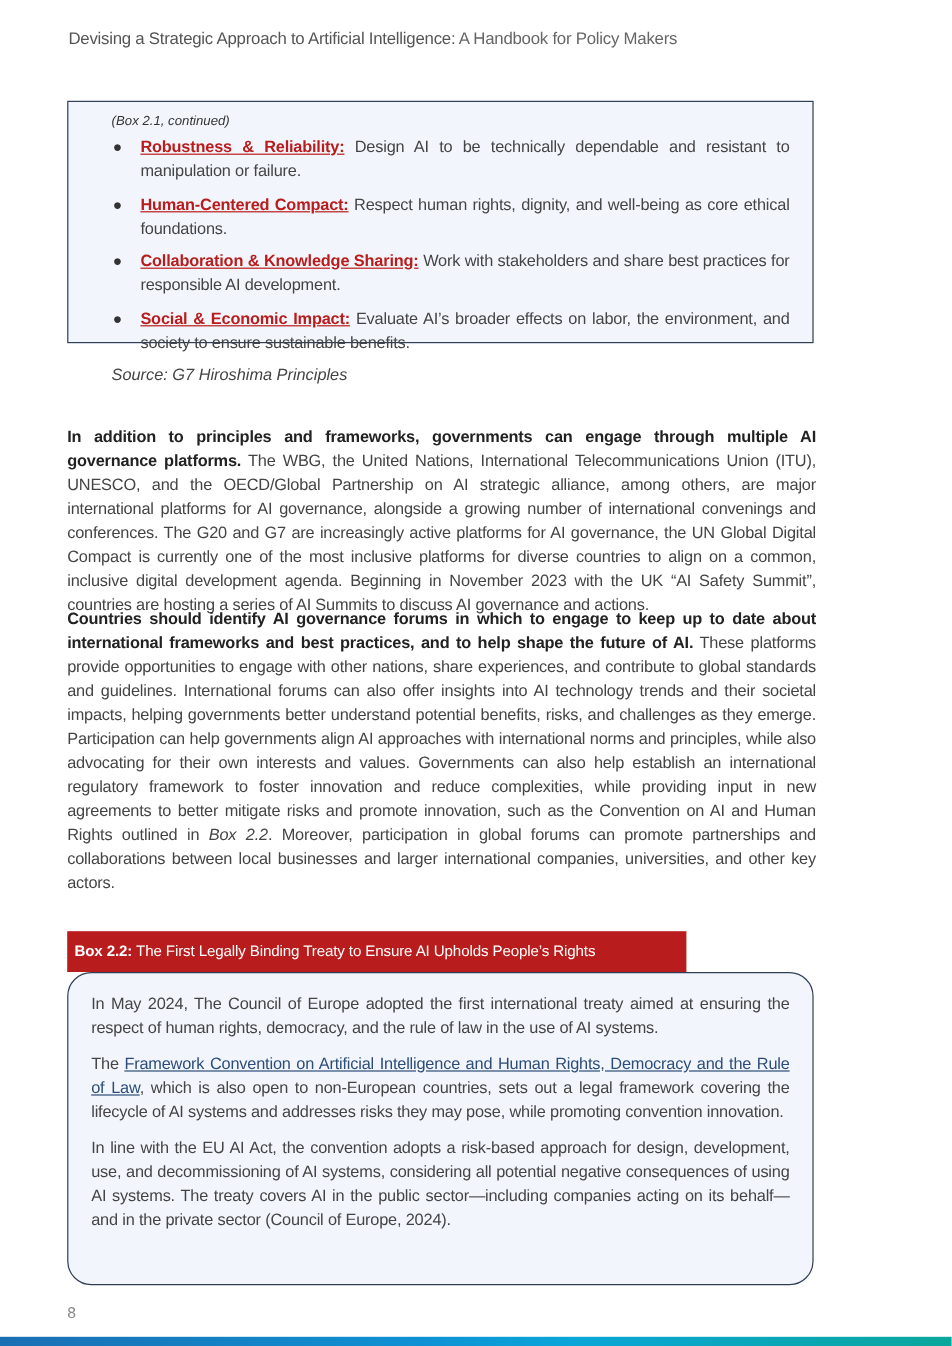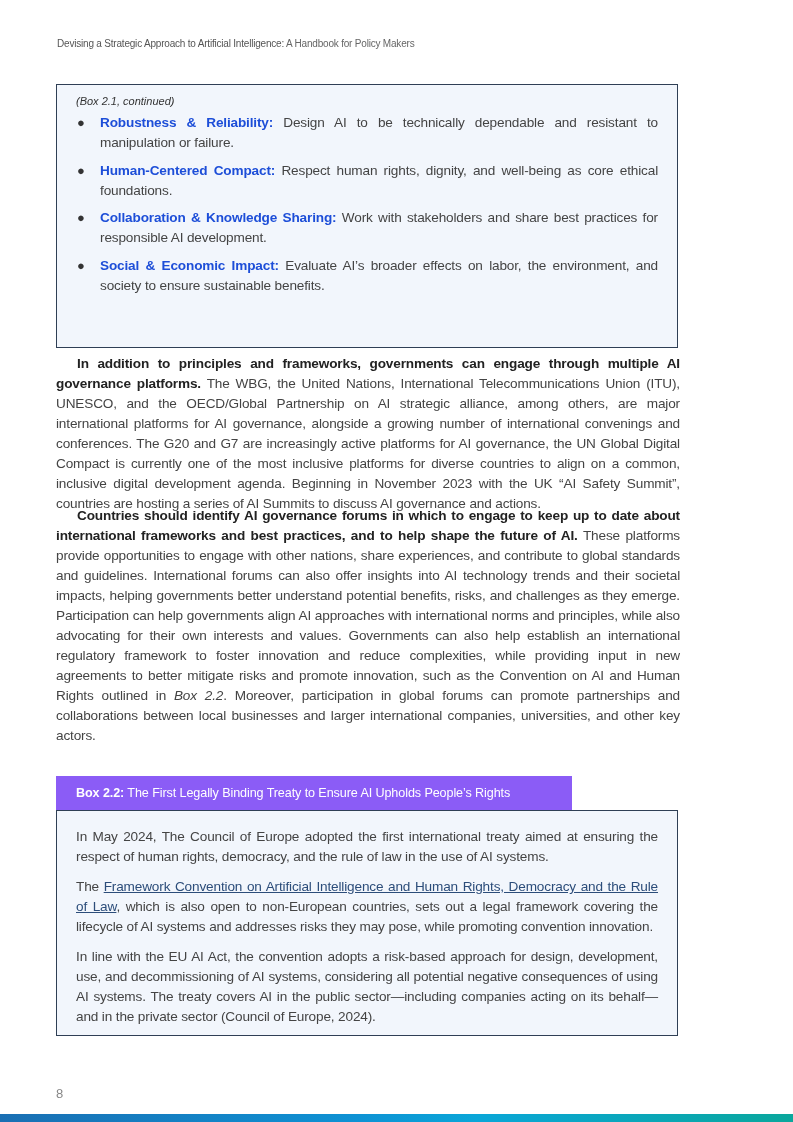--- a/index.html
+++ b/index.html
@@ -3,58 +3,58 @@
   <meta charset="utf-8">
   <style>
     html, body { margin: 0; padding: 0; }
     body {
       width: 793px; height: 1122px; position: relative; overflow: hidden;
       background: #ffffff;
       font-family: "Liberation Sans", sans-serif;
       color: #3a3a3a;
     }
     .running-header {
-      position: absolute; left: 57px; top: 38px;
-      font-size: 10px; color: #666666; letter-spacing: -0.2px;
+      position: absolute; left: 57px; top: 24px;
+      font-size: 14px; color: #666666; letter-spacing: -0.2px;
     }
     .running-header .bold-part { color: #555; }
     .box {
       position: absolute; left: 56px; width: 622px;
       background: #f2f6fc;
       border: 1.5px solid #2f3f55;
       box-sizing: border-box;
     }
-    .box1 { top: 84px; height: 264px; padding: 10px 19px 0 19px; }
+    .box1 { top: 84px; height: 202px; padding: 10px 19px 0 36px; }
     .cont-label { font-size: 11px; font-style: italic; color: #333; margin: 0 0 6px 0; }
     .bullets { list-style: none; margin: 0; padding: 0; }
     .bullets li {
       position: relative; padding-left: 24px;
       font-size: 13.6px; line-height: 20px; color: #444;
       text-align: justify; margin-bottom: 7.5px; letter-spacing: -0.15px;
     }
     .bullets li .dot {
       position: absolute; left: 1px; top: 0; font-size: 13px; color: #333;
     }
-    .bullets li b { color: #1d4ed8; }
+    .bullets li b { color: #b91c1c; text-decoration: underline; }
     .source { font-size: 13.6px; font-style: italic; color: #444; margin-top: 9px; }
     .para {
       position: absolute; left: 56px; width: 624px;
       font-size: 13.6px; line-height: 20px; color: #444;
       text-align: justify; margin: 0; letter-spacing: -0.15px;
     }
-    .para b { color: #222; margin-left: 21px; }
+    .para b { color: #222; }
     .p1 { top: 354px; }
     .p2 { top: 506px; }
     .box2-tab {
       position: absolute; left: 56px; top: 776px; width: 516px; height: 34px;
-      background: #8b5cf6; color: #fff; box-sizing: border-box;
-      padding: 10px 0 0 20px; font-size: 12.6px; letter-spacing: -0.1px;
+      background: #b91c1c; color: #fff; box-sizing: border-box;
+      padding: 10px 0 0 6px; font-size: 12.6px; letter-spacing: -0.1px;
     }
     .box2-tab b { color: #fff; }
-    .box2 { top: 810px; height: 226px; padding: 16px 19px 0 19px; }
+    .box2 { top: 810px; height: 261px; padding: 16px 19px 0 19px; border-radius: 20px; }
     .box2 p {
       margin: 0 0 10px 0; font-size: 13.6px; line-height: 20px; color: #444;
       text-align: justify; letter-spacing: -0.15px;
     }
     .box2 a { color: #2c4d7a; text-decoration: underline; }
     .page-num { position: absolute; left: 56px; top: 1086px; font-size: 13px; color: #888; }
     .bottom-bar {
       position: absolute; left: 0; top: 1114px; width: 793px; height: 8px;
       background: linear-gradient(90deg, #1a6fb3 0%, #0e92d4 45%, #0aa6d8 60%, #0aa79c 100%);
     }
@@ -65,20 +65,21 @@
 <div class="running-header"><span class="bold-part">Devising a Strategic Approach to Artificial Intelligence:</span><span> A Handbook for Policy Makers</span></div>
 
 <div class="box box1">
   <p class="cont-label">(Box 2.1, continued)</p>
   <ul class="bullets">
     <li><span class="dot">●</span><b>Robustness &amp; Reliability:</b><span> Design AI to be technically dependable and resistant to manipulation or failure.</span></li>
     <li><span class="dot">●</span><b>Human-Centered Compact:</b><span> Respect human rights, dignity, and well-being as core ethical foundations.</span></li>
     <li><span class="dot">●</span><b>Collaboration &amp; Knowledge Sharing:</b><span> Work with stakeholders and share best practices for responsible AI development.</span></li>
     <li><span class="dot">●</span><b>Social &amp; Economic Impact:</b><span> Evaluate AI’s broader effects on labor, the environment, and society to ensure sustainable benefits.</span></li>
   </ul>
+  <p class="source">Source: G7 Hiroshima Principles</p>
 </div>
 
 <p class="para p1"><b>In addition to principles and frameworks, governments can engage through multiple AI governance platforms.</b><span> The WBG, the United Nations, International Telecommunications Union (ITU), UNESCO, and the OECD/Global Partnership on AI strategic alliance, among others, are major international platforms for AI governance, alongside a growing number of international convenings and conferences. The G20 and G7 are increasingly active platforms for AI governance, the UN Global Digital Compact is currently one of the most inclusive platforms for diverse countries to align on a common, inclusive digital development agenda. Beginning in November 2023 with the UK “AI Safety Summit”, countries are hosting a series of AI Summits to discuss AI governance and actions.</span></p>
 
 <p class="para p2"><b>Countries should identify AI governance forums in which to engage to keep up to date about international frameworks and best practices, and to help shape the future of AI.</b><span> These platforms provide opportunities to engage with other nations, share experiences, and contribute to global standards and guidelines. International forums can also offer insights into AI technology trends and their societal impacts, helping governments better understand potential benefits, risks, and challenges as they emerge. Participation can help governments align AI approaches with international norms and principles, while also advocating for their own interests and values. Governments can also help establish an international regulatory framework to foster innovation and reduce complexities, while providing input in new agreements to better mitigate risks and promote innovation, such as the Convention on AI and Human Rights outlined in </span><i>Box 2.2</i><span>. Moreover, participation in global forums can promote partnerships and collaborations between local businesses and larger international companies, universities, and other key actors.</span></p>
 
 <div class="box2-tab"><b>Box 2.2:</b><span> The First Legally Binding Treaty to Ensure AI Upholds People’s Rights</span></div>
 
 <div class="box box2">
   <p>In May 2024, The Council of Europe adopted the first international treaty aimed at ensuring the respect of human rights, democracy, and the rule of law in the use of AI systems.</p>

